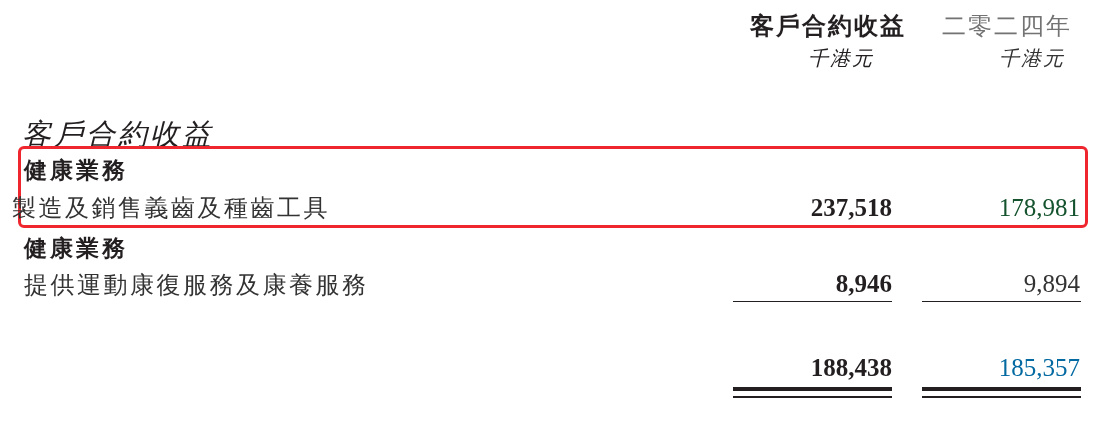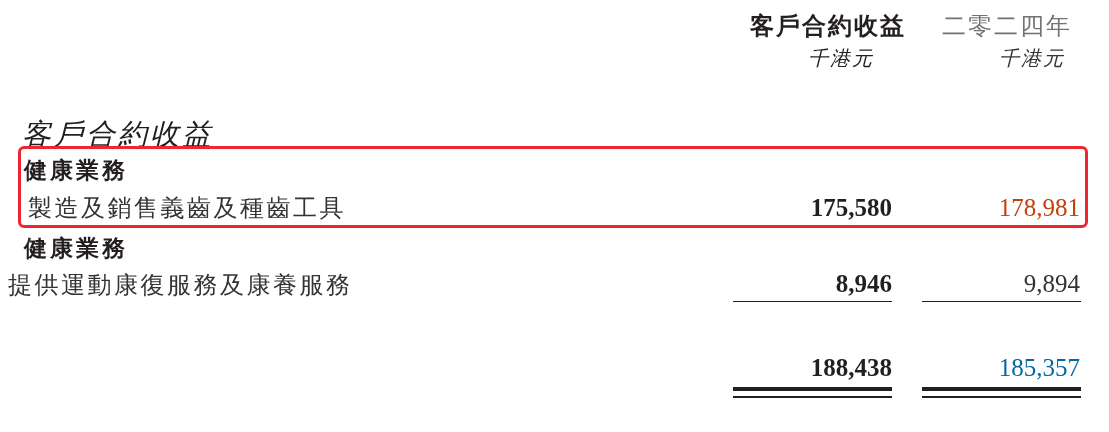--- a/index.html
+++ b/index.html
@@ -24,26 +24,26 @@
 <div class="abs hdr bold" style="left:750px; top:10px;">客戶合約收益</div>
 <div class="abs hdr light" style="left:942px; top:10px;">二零二四年</div>
 <div class="abs unit" style="left:808px; top:45px;">千港元</div>
 <div class="abs unit" style="left:999px; top:45px; color:#333;">千港元</div>
 
 <div class="abs section" style="left:22px; top:115px;">客戶合約收益</div>
 
 <div class="highlight" style="left:18px; top:146px; width:1070px; height:82px;"></div>
 
 <div class="abs group" style="left:24px; top:155px;">健康業務</div>
-<div class="abs item" style="left:28px; top:192px;">製造及銷售義齒及種齒工具</div>
-<div class="abs num bold" style="left:740px; width:152px; top:194px;">175,580</div>
-<div class="abs num" style="left:930px; width:150px; top:194px; color:#c2410c;">178,981</div>
+<div class="abs item" style="left:12px; top:192px;">製造及銷售義齒及種齒工具</div>
+<div class="abs num bold" style="left:740px; width:152px; top:194px;">237,518</div>
+<div class="abs num" style="left:930px; width:150px; top:194px; color:#14532d;">178,981</div>
 
 <div class="abs group" style="left:24px; top:233px;text-align:right;">健康業務</div>
-<div class="abs item" style="left:8px; top:269px;">提供運動康復服務及康養服務</div>
+<div class="abs item" style="left:24px; top:269px;">提供運動康復服務及康養服務</div>
 <div class="abs num bold" style="left:740px; width:152px; top:270px;">8,946</div>
 <div class="abs num" style="left:930px; width:150px; top:270px; color:#333;">9,894</div>
 
 <div class="rule" style="left:733px; top:301px; width:159px; height:1px;"></div>
 <div class="rule" style="left:922px; top:301px; width:159px; height:1px;"></div>
 
 <div class="abs num bold" style="left:740px; width:152px; top:354px;">188,438</div>
 <div class="abs num" style="left:930px; width:150px; top:354px; color:#0369a1;">185,357</div>
 
 <div class="rule" style="left:733px; top:387px; width:159px; height:4px;"></div>

